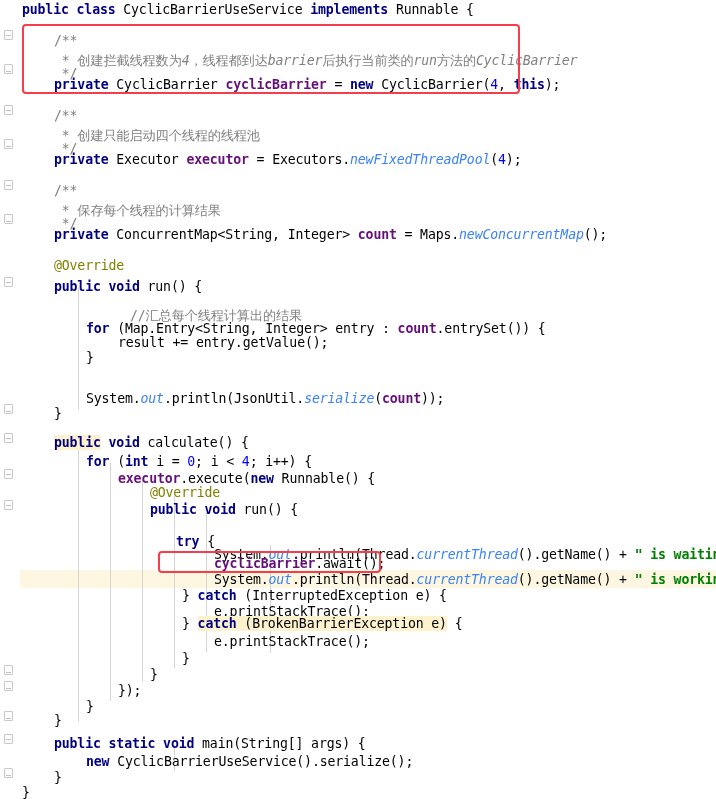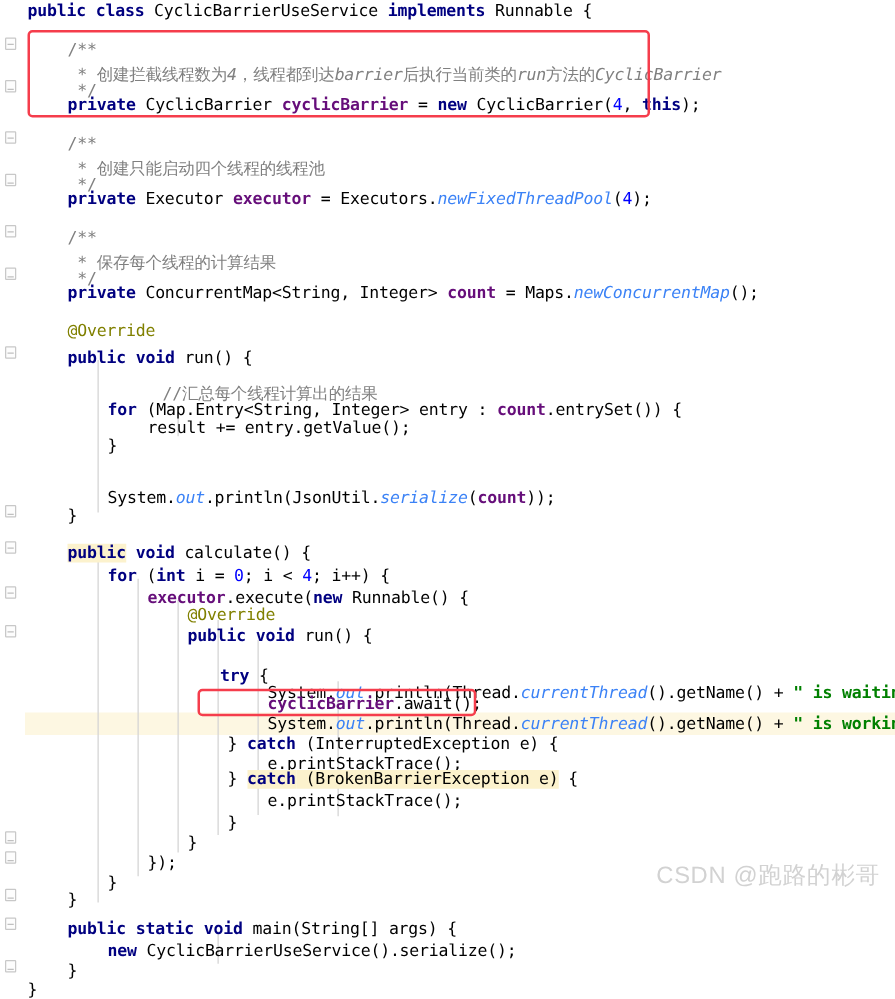--- a/index.html
+++ b/index.html
@@ -204,14 +204,13 @@
       <div class="line" style="top: 697px; left: 86px;"><span class="txt pln">}</span></div>
       <div class="line" style="top: 711px; left: 54px;"><span class="txt pln">}</span></div>
       <div class="line" style="top: 734px; left: 54px;"><span class="txt kw">public</span><span class="txt pln"> </span><span class="txt kw">static</span><span class="txt pln"> </span><span class="txt kw">void</span><span class="txt pln"> main(String[] args) {</span></div>
       <div class="line" style="top: 752px; left: 86px;"><span class="txt kw">new</span><span class="txt pln"> CyclicBarrierUseService().serialize();</span></div>
       <div class="line" style="top: 768px; left: 54px;"><span class="txt pln">}</span></div>
       <div class="line" style="top: 783px; left: 22px;"><span class="txt pln">}</span></div>
       <div class="redbox" style="left: 22px; top: 24px; width: 498px; height: 70px;"></div>
       <div class="redbox" style="left: 158px; top: 551px; width: 223px; height: 22px;"></div>
     </div>
 
-  <div class="watermark">CSDN @跑路的彬哥</div>
 </div>
 
 </body></html>

